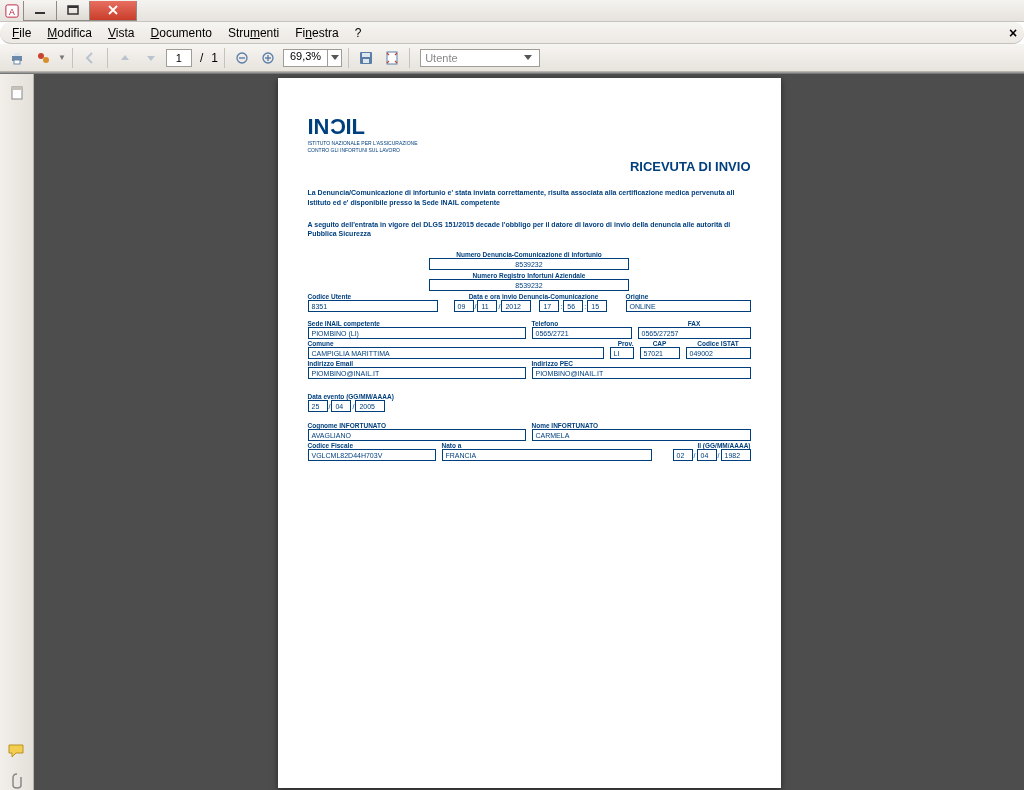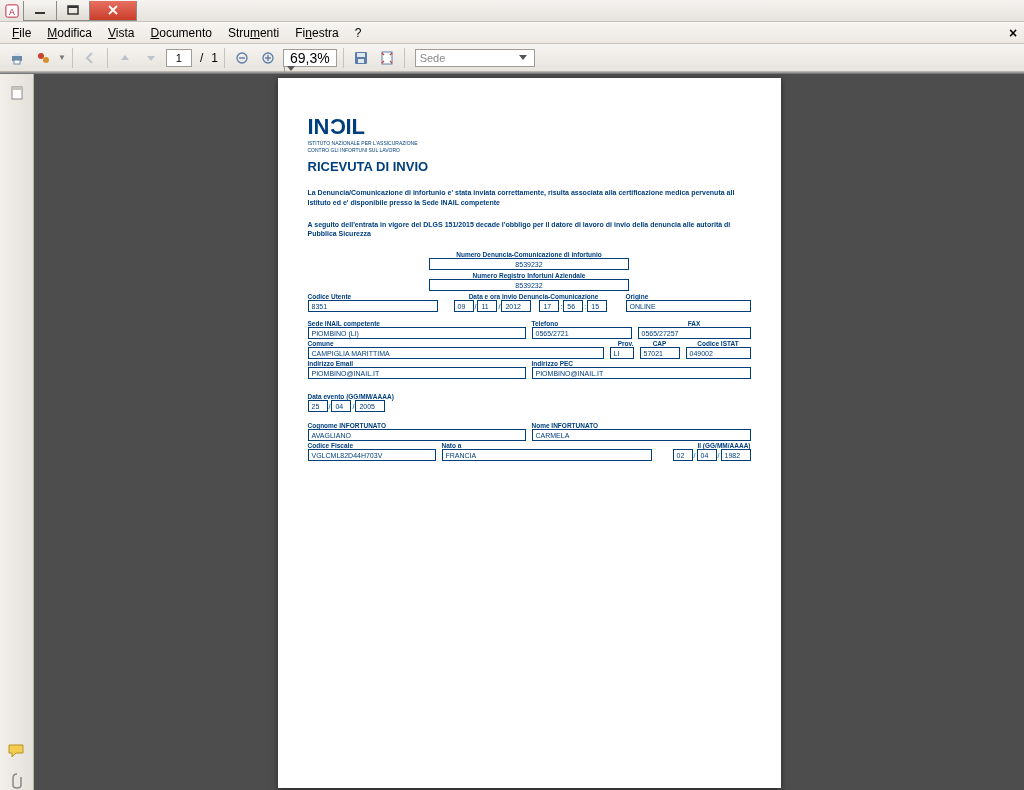--- a/index.html
+++ b/index.html
@@ -10,52 +10,52 @@
 .titlebar .doc-icon { width:16px;height:16px;margin:0 4px;display:inline-flex;align-items:center;justify-content:center; }
 .titlebar .doc-icon svg{width:14px;height:14px;}
 .titlebar-title { flex:1; padding-left:2px; }
 .win-btns { display:flex; height:20px; }
 .win-btn { width:34px; display:flex; align-items:center; justify-content:center; border:1px solid #8e8a85; border-top:none; margin-left:-1px;}
 .win-min,.win-max { background:linear-gradient(#f7f5f2,#dedad4);}
 .win-close { background:linear-gradient(#e76f60,#c93d2a); width:48px;}
 .win-btn svg{width:12px;height:10px;}
 
 
-.menubar { height:22px; background:linear-gradient(#f7f5f2,#ece8e3); border-bottom:1px solid #c6c2bd; display:flex; align-items:center; font-size:12px; padding:0 4px;}
+.menubar { height:22px; background:linear-gradient(#f7f5f2,#ece8e3); border-bottom:1px solid #c6c2bd; display:flex; align-items:center; font-size:12px; padding:0 4px;border-radius:11px;}
 .menubar span { padding:2px 8px; cursor:default;}
 .menubar span u { text-decoration:underline;}
 .menubar .spacer{flex:1;}
 .menu-close{width:14px;height:14px;display:flex;align-items:center;justify-content:center;font-size:14px;font-weight:bold;cursor:default;}
 
 
 .toolbar { height:28px; background:linear-gradient(#f7f5f2,#e7e3dd); border-bottom:1px solid #b8b3ad; display:flex; align-items:center; gap:4px; padding:0 6px; font-size:12px;}
 .tb-btn { width:22px;height:22px;display:flex;align-items:center;justify-content:center;border-radius:3px;}
 .tb-sep{width:1px;height:20px;background:#c6c2bd;margin:0 2px;}
 .page-input{width:26px;height:18px;border:1px solid #a09c96;text-align:center;font-size:11px;background:#fff;}
 .page-total{padding:0 4px;}
-.zoom-combo{display:flex;align-items:flex-start;border:1px solid #a09c96;height:18px;background:#fff;font-size:14px;flex-direction:column;}
+.zoom-combo{display:flex;align-items:flex-start;border:1px solid #a09c96;height:18px;background:#fff;font-size:11px;}
 .zoom-combo span{padding:0 6px;}
 .zoom-combo .dd{width:14px;height:16px;border-left:1px solid #a09c96;display:flex;align-items:center;justify-content:center;}
 .search-box{width:120px;height:18px;border:1px solid #a09c96;padding:0 4px;font-size:11px;color:#888;display:flex;align-items:center;background:#fff;margin-left:4px;}
 .search-box .dd{margin-left:auto;width:14px;display:flex;justify-content:center;}
 
 
 .workarea { display:flex; height:718px; background:#4d4d4d;}
 .navpane { width:34px; background:linear-gradient(to right,#f2eee9,#e4e0da); border-right:1px solid #b8b3ad; display:flex;flex-direction:column;align-items:center;padding-top:8px;gap:8px;}
 .nav-btn{width:22px;height:22px;display:flex;align-items:center;justify-content:center;}
 .nav-spacer{flex:1;}
 
 .docview{flex:1;display:flex;justify-content:center;overflow:hidden;position:relative;padding-top:4px;}
 .page{width:503px;height:710px;background:#fff;box-shadow:0 2px 6px rgba(0,0,0,.5);padding:36px 30px 30px 30px;color:#003f7e;font-size:8px;position:relative;}
 
 
 .logo-row{display:flex;align-items:flex-start;flex-direction:column;margin-bottom:4px;}
 .logo-text{font-size:22px;font-weight:900;letter-spacing:0px;color:#003f7e;font-family:Arial,sans-serif;}
 .logo-sub{font-size:5px;color:#003f7e;line-height:1.1;margin-top:1px;}
-.doc-title{text-align:left;font-size:13px;font-weight:bold;color:#003f7e;margin:6px 0 14px;}
+.doc-title{text-align:right;font-size:13px;font-weight:bold;color:#003f7e;margin:6px 0 14px;}
 .para{font-size:7px;color:#003f7e;font-weight:bold;line-height:1.4;margin-bottom:12px;}
 
 .lbl{font-size:6.5px;color:#003f7e;font-weight:bold;}
 .fld{border:1px solid #003f7e;height:12px;font-size:7px;padding:1px 3px;color:#003f7e;background:#fff;display:flex;align-items:center;}
 .center-lbl{text-align:center;}
 .center-val{justify-content:center;}
 
 .block{margin-bottom:10px;}
 .row{display:flex;gap:6px;align-items:flex-end;margin-bottom:1px;}
 .col{display:flex;flex-direction:column;}
@@ -179,21 +179,21 @@
       </svg>
     </div>
   <div class="tb-btn">
       <svg width="16" height="16" viewBox="0 0 16 16">
         <rect x="3" y="2" width="10" height="12" fill="#fff" stroke="#5a7ea8"></rect>
         <path d="M5 5 L3 3 M11 5 L13 3 M5 11 L3 13 M11 11 L13 13" stroke="#c8432e" stroke-width="1.2"></path>
       </svg>
     </div>
   <div class="tb-sep"></div>
   <div class="search-box">
-    <span>Sede</span>
+    <span>Utente</span>
     <div class="dd">
         <svg width="8" height="6" viewBox="0 0 8 6">
           <path d="M0 0 L4 5 L8 0 Z" fill="#555"></path>
         </svg>
       </div>
   </div>
 </div>
 <div class="shadow-bar"></div>
 
 <div class="workarea">

